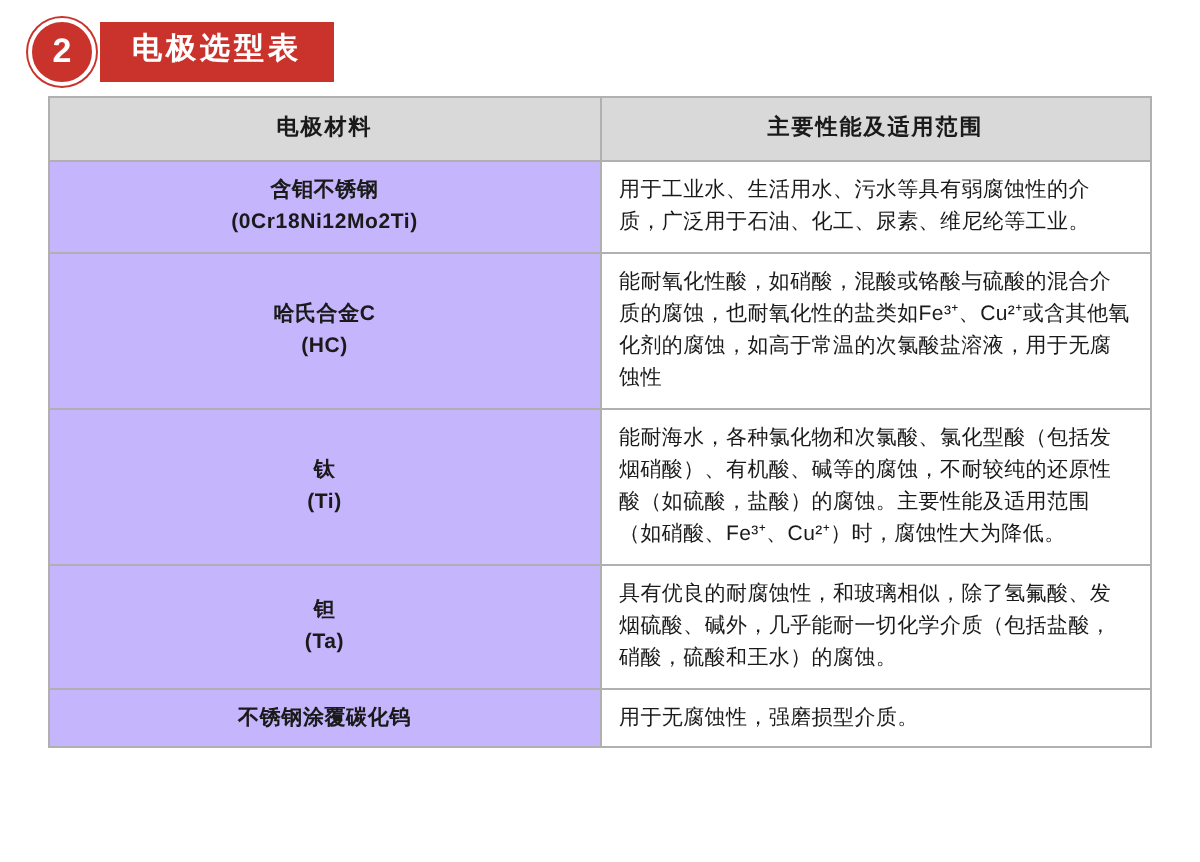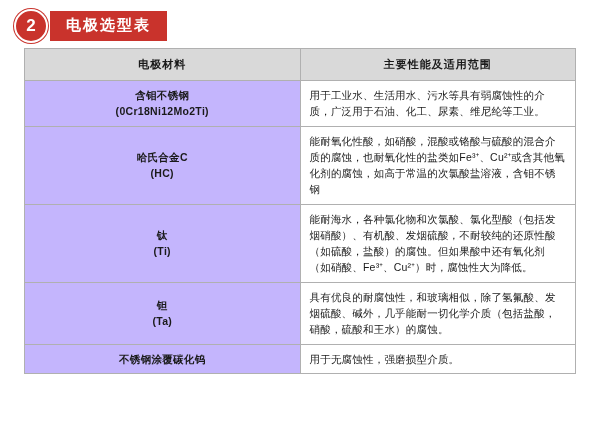--- a/index.html
+++ b/index.html
@@ -125,29 +125,29 @@
           </td>
           <td class="desc">用于工业水、生活用水、污水等具有弱腐蚀性的介质，广泛用于石油、化工、尿素、维尼纶等工业。</td>
         </tr>
 
 
         <tr>
           <td class="mat">
             <span class="sub">哈氏合金C</span>
             <span class="sub">(HC)</span>
           </td>
-          <td class="desc">能耐氧化性酸，如硝酸，混酸或铬酸与硫酸的混合介质的腐蚀，也耐氧化性的盐类如Fe³⁺、Cu²⁺或含其他氧化剂的腐蚀，如高于常温的次氯酸盐溶液，含钼不锈钢</td>
+          <td class="desc">能耐氧化性酸，如硝酸，混酸或铬酸与硫酸的混合介质的腐蚀，也耐氧化性的盐类如Fe³⁺、Cu²⁺或含其他氧化剂的腐蚀，如高于常温的次氯酸盐溶液，用于无腐蚀性</td>
         </tr>
 
         <tr>
           <td class="mat">
             <span class="sub">钛</span>
             <span class="sub">(Ti)</span>
           </td>
-          <td class="desc">能耐海水，各种氯化物和次氯酸、氯化型酸（包括发烟硝酸）、有机酸、发烟硫酸，不耐较纯的还原性酸（如硫酸，盐酸）的腐蚀。但如果酸中还有氧化剂（如硝酸、Fe³⁺、Cu²⁺）时，腐蚀性大为降低。</td>
+          <td class="desc">能耐海水，各种氯化物和次氯酸、氯化型酸（包括发烟硝酸）、有机酸、碱等的腐蚀，不耐较纯的还原性酸（如硫酸，盐酸）的腐蚀。主要性能及适用范围（如硝酸、Fe³⁺、Cu²⁺）时，腐蚀性大为降低。</td>
         </tr>
 
         <tr>
           <td class="mat">
             <span class="sub">钽</span>
             <span class="sub">(Ta)</span>
           </td>
           <td class="desc">具有优良的耐腐蚀性，和玻璃相似，除了氢氟酸、发烟硫酸、碱外，几乎能耐一切化学介质（包括盐酸，硝酸，硫酸和王水）的腐蚀。</td>
         </tr>
 

